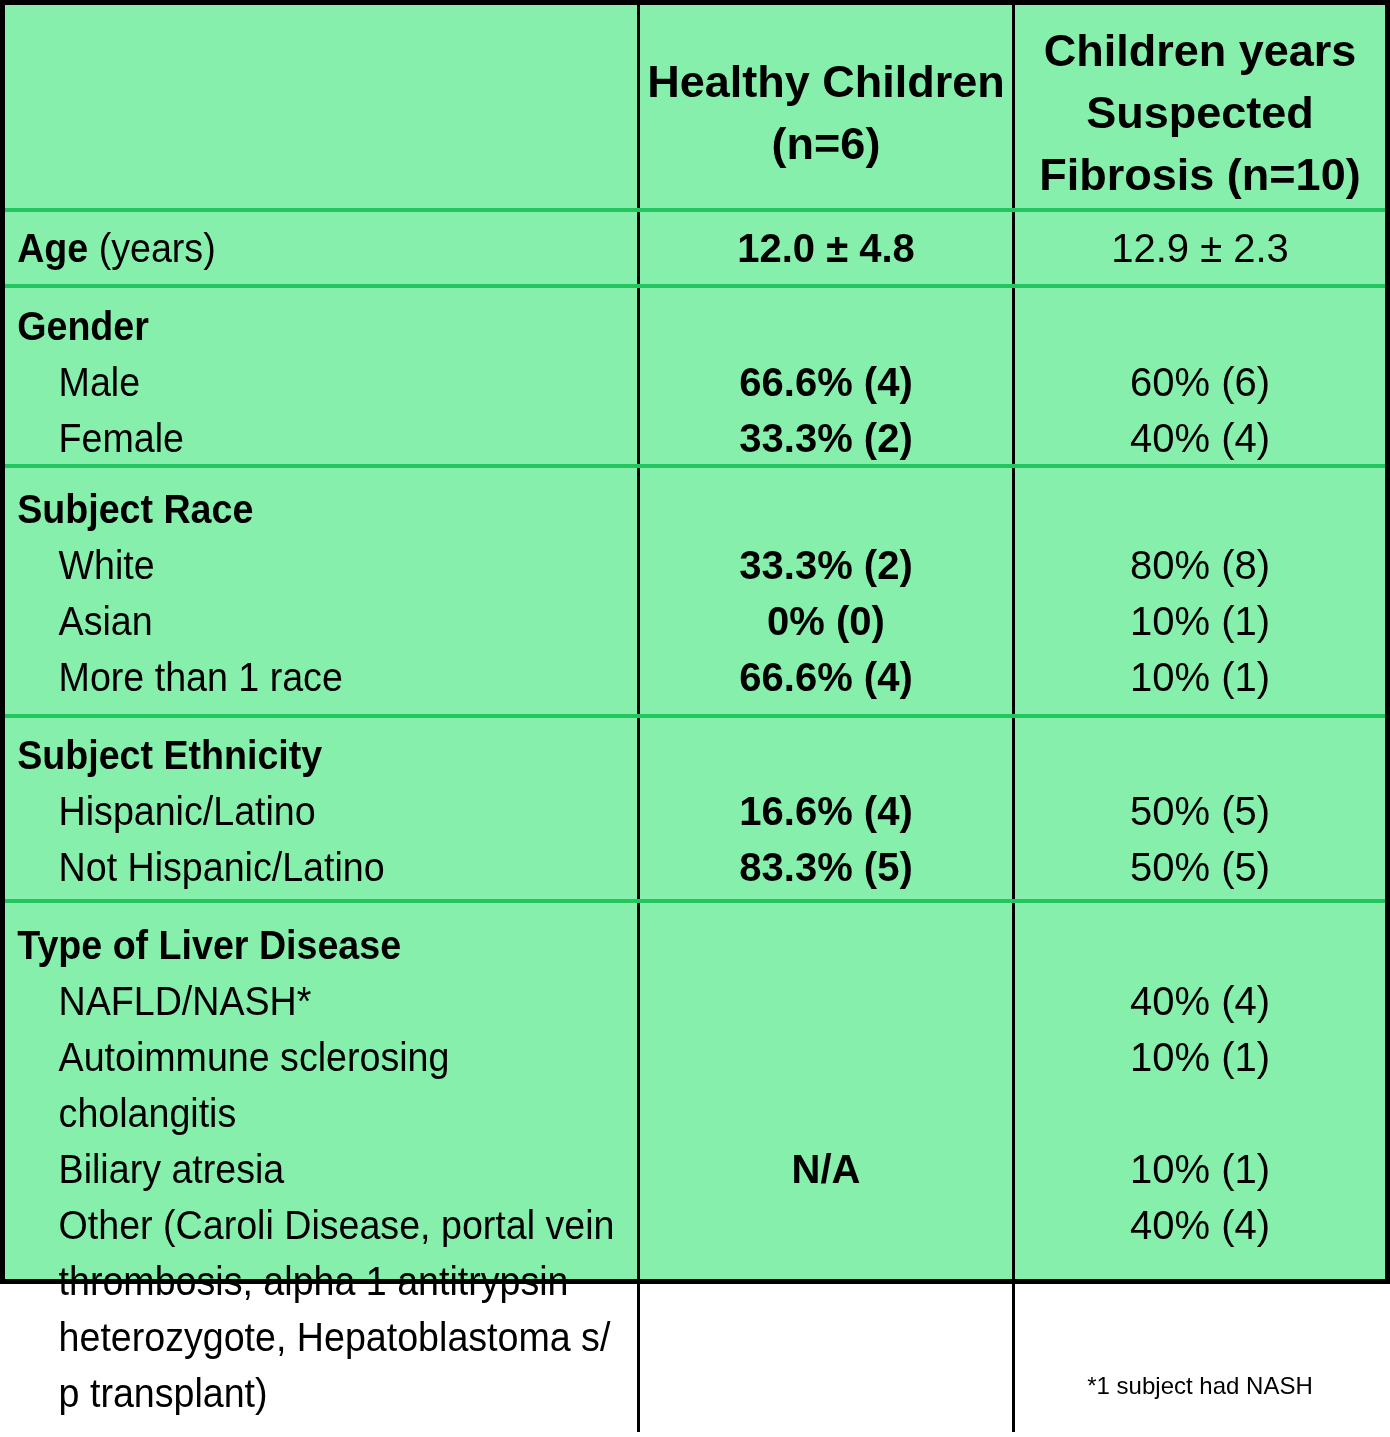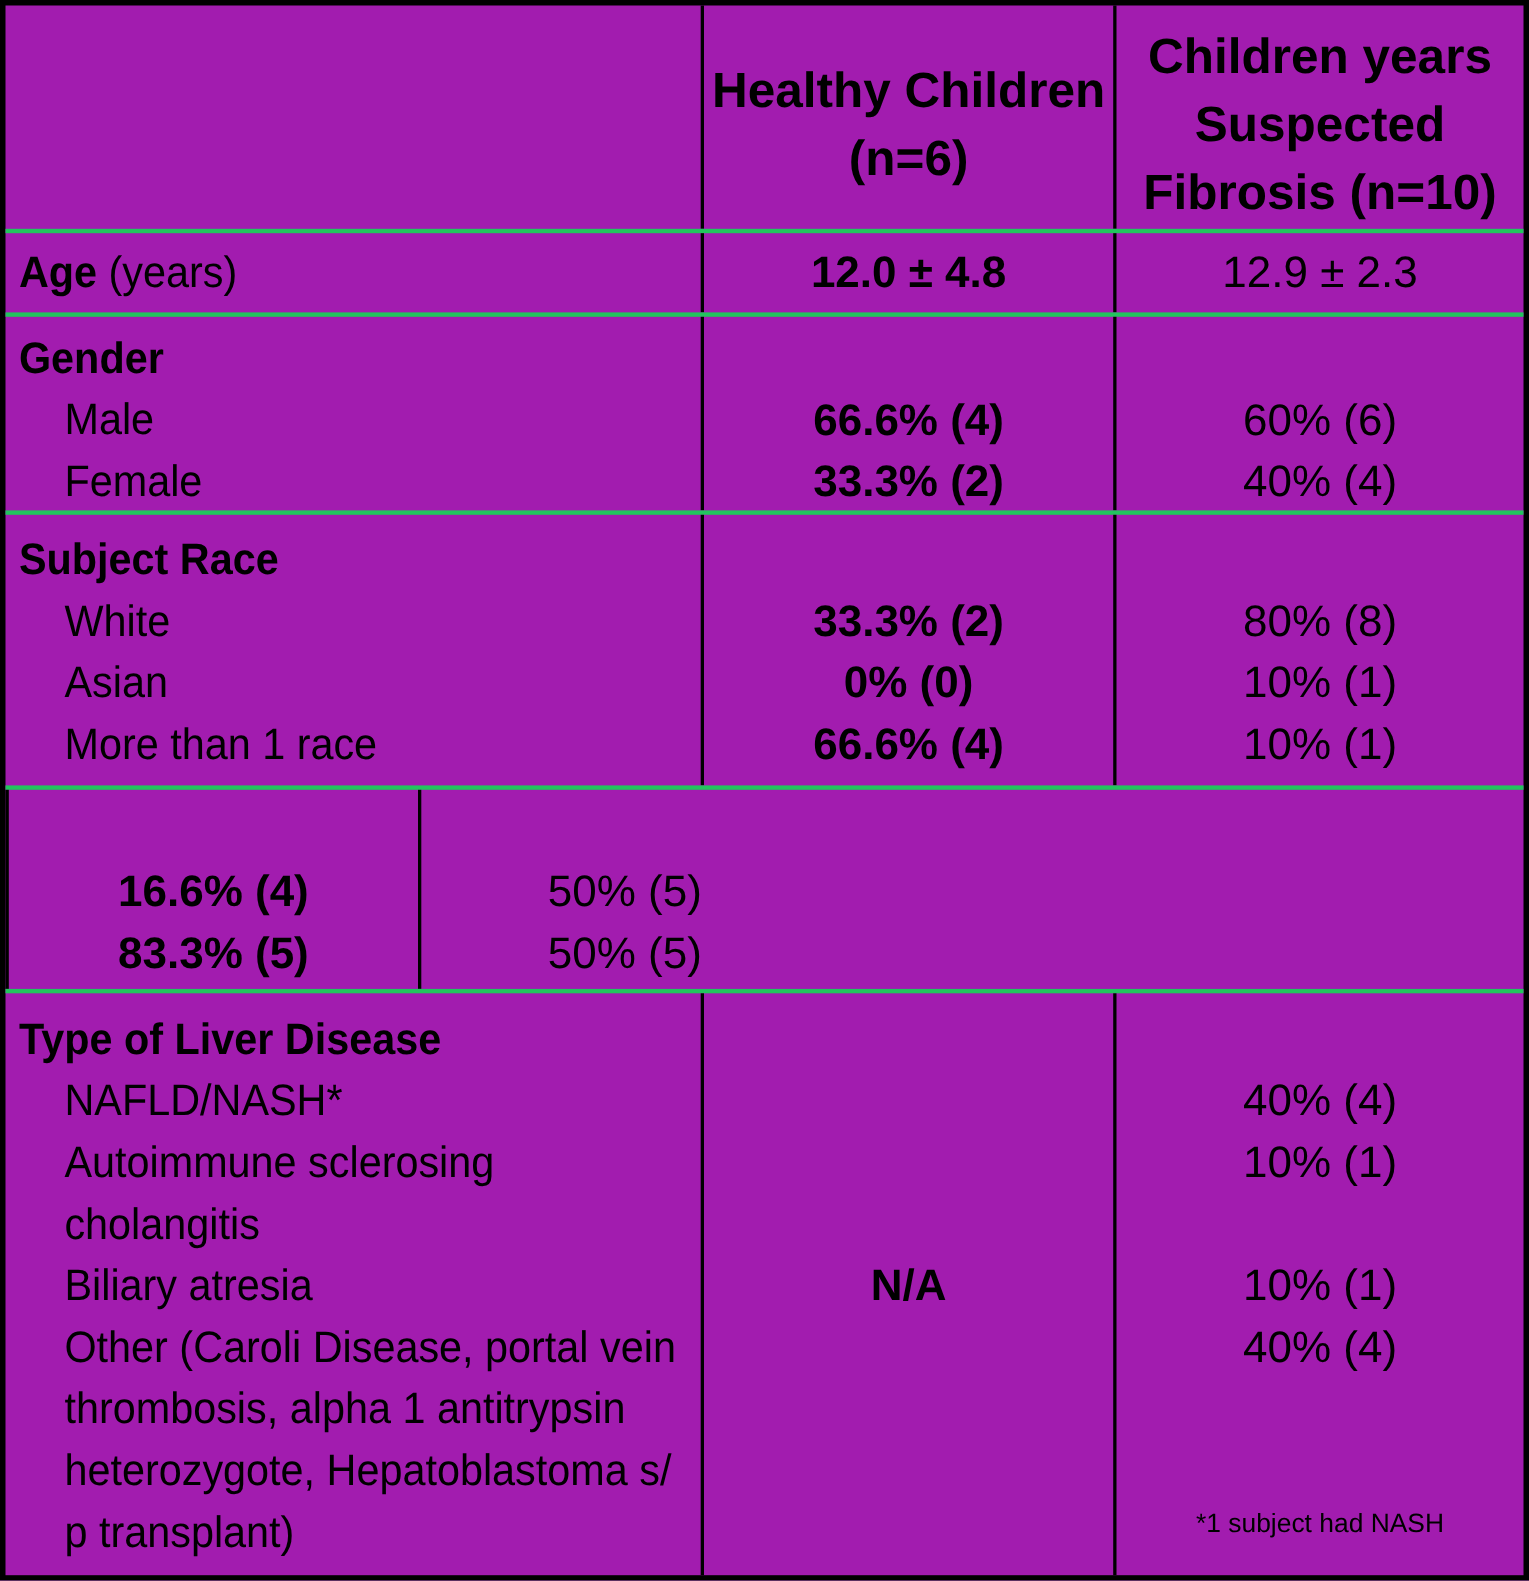--- a/index.html
+++ b/index.html
@@ -1,22 +1,22 @@
 <!DOCTYPE html>
 <html><head>
 <meta charset="utf-8">
 <style>
   html, body { margin: 0; padding: 0; background: #ffffff; }
   body { width: 1390px; height: 1437px; }
 
   .tbl {
     box-sizing: border-box;
-    width: 1390px; height: 1437px;
+    width: 1390px; height: 1284px;
     border: 5px solid #000;
-    background: #a21caf;
+    background: #86efac;
     color: #000;
     font-family: "Liberation Sans", sans-serif;
     display: flex; flex-direction: column;
   }
 
   .row { display: flex; box-sizing: border-box; flex-shrink: 0; }
   .row.bt { border-top: 4px solid #22c55e; }
 
   .cell { box-sizing: border-box; overflow: visible; }
   .c1 { width: 632px; }
@@ -115,20 +115,25 @@
     </div>
     <div class="cell c3 val">
       <div class="line"></div>
       <div class="line">80% (8)</div>
       <div class="line">10% (1)</div>
       <div class="line">10% (1)</div>
     </div>
   </div>
 
   <div class="row bt sec-eth" style="height:185px">
+    <div class="cell c1">
+      <div class="line b">Subject Ethnicity</div>
+      <div class="line ind">Hispanic/Latino</div>
+      <div class="line ind">Not Hispanic/Latino</div>
+    </div>
     <div class="cell c2 val">
       <div class="line"></div>
       <div class="line">16.6% (4)</div>
       <div class="line">83.3% (5)</div>
     </div>
     <div class="cell c3 val">
       <div class="line"></div>
       <div class="line">50% (5)</div>
       <div class="line">50% (5)</div>
     </div>

